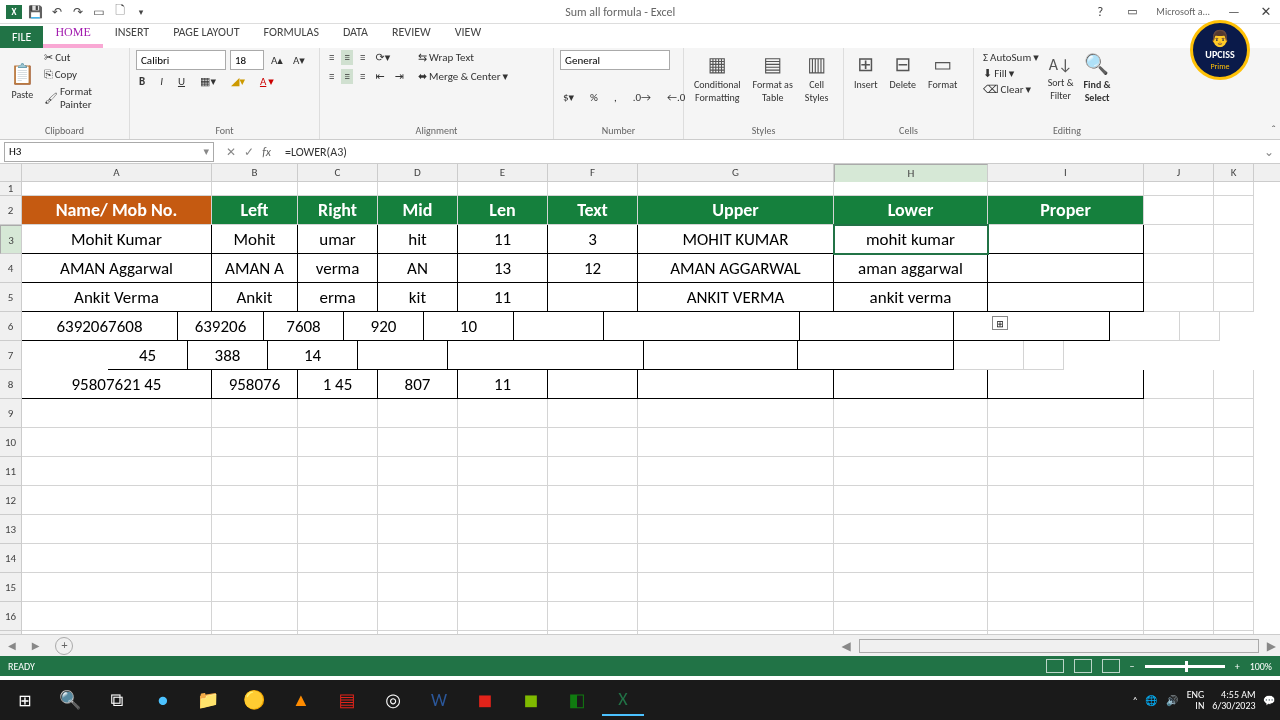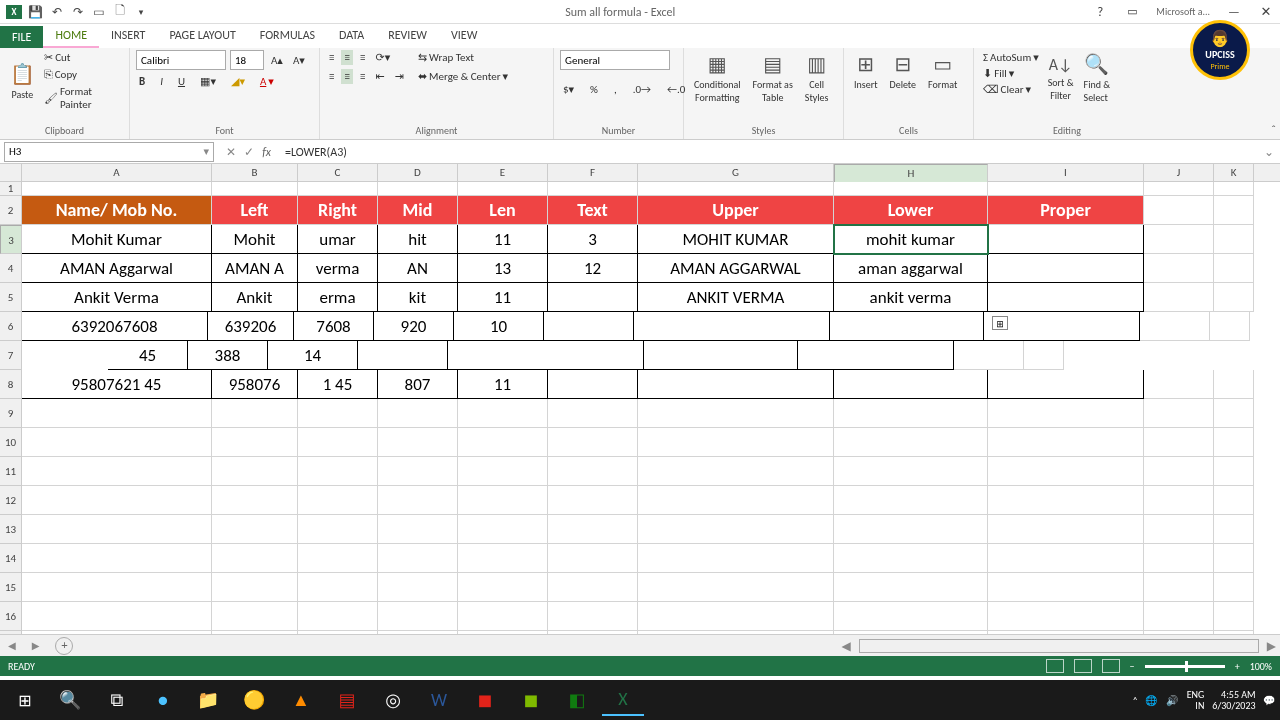--- a/index.html
+++ b/index.html
@@ -8,21 +8,21 @@
 .qat { display:flex; align-items:center; gap:7px; padding:0 6px;}
 .qat-icon { width:14px; height:14px; font-size:12px; color:#444; display:flex; align-items:center; justify-content:center;}
 .x-icon { background:#217346; color:#fff; font-weight:bold; font-size:9px; width:16px; height:14px; display:flex; align-items:center; justify-content:center;}
 .titletext { flex:1; text-align:center; color:#666; font-size:12px;}
 .winbtn { width:28px; height:24px; display:flex; align-items:center; justify-content:center; color:#444; font-size:13px;}
 .logo-badge { position:absolute; right:30px; top:20px; width:60px; height:60px; border-radius:50%; background:#0a1a4a; border:3px solid #ffc107; display:flex; flex-direction:column; align-items:center; justify-content:center; color:#fff; z-index:50;}
 .logo-badge .t1{font-size:10px;font-weight:bold;color:#fff;} .logo-badge .t2{font-size:8px;color:#ffc107;}
 .tabs { height:24px; display:flex; align-items:flex-end; background:#fff;}
 .tab-file { background:#217346; color:#fff; padding:4px 12px; font-size:12px;}
 .tab { padding:4px 12px; color:#444; text-transform:uppercase; font-size:12px; cursor:pointer;}
-.tab.active { color:#4d7c0f; border-bottom:2px solid #f9a8d4;}
+.tab.active { color:#a21caf; border-bottom:4px solid #f9a8d4;font-family:Liberation Serif, serif;}
 .ribbon { height:92px; background:#f5f5f5; border-bottom:1px solid #ccc; display:flex; position:relative;}
 .ribgroup { border-right:1px solid #ddd; padding:2px 6px 0 6px; display:flex; flex-direction:column; justify-content:space-between;}
 .ribgroup .label { text-align:center; font-size:10px; color:#666; padding-bottom:2px;}
 .ribtop{display:flex;gap:4px;align-items:center;}
 .ribbtn{display:flex;flex-direction:column;align-items:center;justify-content:center;font-size:10px;color:#333;padding:2px 4px;cursor:pointer;}
 .ribbtn .ic{font-size:20px;margin-bottom:2px;color:#555;}
 .smallbtn{font-size:11px;padding:1px 3px;color:#333;display:flex;align-items:center;gap:2px;}
 .sel{height:20px;border:1px solid #aaa;background:#fff;font-size:11px;padding:0 4px;}
 .collapse-caret{position:absolute;right:4px;bottom:2px;font-size:12px;color:#666;cursor:pointer;}
 .fbar{height:24px;display:flex;align-items:center;border-bottom:1px solid #ccc;background:#fff;}
@@ -37,21 +37,21 @@
 .colh.sel{background:#d6e8d6;}
 .rows{display:flex;}
 .rowhdrs{width:22px;}
 .rowh{height:29px;border-bottom:1px solid #ccc;border-right:1px solid #ccc;text-align:center;font-size:11px;color:#444;line-height:29px;background:#f0f0f0;}
 .rowh.small{height:14px;line-height:14px;}
 .rowh.sel{background:#d6e8d6;}
 .cells{position:relative;}
 .row{display:flex;height:29px;}
 .row.small{height:14px;}
 .cell{border-right:1px solid #d4d4d4;border-bottom:1px solid #d4d4d4;padding:0 4px;font-size:17px;display:flex;align-items:center;justify-content:center;overflow:hidden;white-space:nowrap;}
-.hdr2{background:#ef4444;color:#fff;font-weight:bold;font-size:18px;}
+.hdr2{background:#15803d;color:#fff;font-weight:bold;font-size:18px;}
 .hdr2.a{background:#c55a11;}
 .data{background:#fff;color:#000;border-right:1px solid #000;border-bottom:1px solid #000;}
 .empty{background:#fff;}
 .selcell{outline:2px solid #217346;outline-offset:-1px;position:relative;z-index:2;}
 .filloptions{position:absolute;width:16px;height:14px;border:1px solid #888;background:#fff;font-size:9px;display:flex;align-items:center;justify-content:center;}
 .sheettabs{height:22px;display:flex;align-items:center;border-top:1px solid #ccc;background:#f0f0f0;}
 .stnav{padding:0 8px;color:#888;font-size:10px;}
 .stab{padding:2px 12px;border:1px solid #ccc;border-bottom:none;background:#f9f9f9;font-size:11px;color:#444;margin-right:1px;cursor:pointer;}
 .stab.active{background:#fff;color:#217346;font-weight:bold;border-bottom:2px solid #217346;}
 .addsheet{width:18px;height:18px;border:1px solid #aaa;border-radius:50%;margin-left:8px;text-align:center;line-height:15px;font-size:12px;color:#666;}
@@ -162,21 +162,21 @@
       </div>
      </div>
      <div style="display:flex;flex-direction:column;gap:4px;">
        <div class="smallbtn">⇆ <span>Wrap Text</span></div>
        <div class="smallbtn">⬌ <span>Merge &amp; Center</span> ▾</div>
      </div>
     </div>
     <div class="label">Alignment</div>
   </div>
   <div class="ribgroup" style="width:130px;">
-    <div style="display:flex;flex-direction:column;gap:12px;">
+    <div style="display:flex;flex-direction:column;gap:20px;">
       <input class="sel" style="width: 110px;" value="General">
       <div class="ribtop" style="gap:10px;">
         <span class="smallbtn">$▾</span>
         <span class="smallbtn">%</span>
         <span class="smallbtn">,</span>
         <span class="smallbtn">.0→</span>
         <span class="smallbtn">←.0</span>
       </div>
     </div>
     <div class="label">Number</div>
@@ -225,21 +225,21 @@
        <div class="smallbtn">⬇ <span>Fill</span> ▾</div>
        <div class="smallbtn">⌫ <span>Clear</span> ▾</div>
      </div>
      <div class="ribbtn">
           <span class="ic" style="font-size:16px;">A↓</span>
           <span style="white-space:pre-line;text-align:center;">Sort &amp;
 Filter</span>
         </div>
      <div class="ribbtn">
           <span class="ic">🔍</span>
-          <span style="white-space:pre-line;">Find &amp;
+          <span style="white-space:pre-line;text-align:center;font-weight:bold;">Find &amp;
 Select</span>
         </div>
     </div>
     <div class="label">Editing</div>
   </div>
   <span class="collapse-caret">ˆ</span>
 </div>
 
 <div class="fbar">
   <div class="namebox">
@@ -350,21 +350,21 @@
           <div class="cell data" style="width: 80px;">kit</div>
           <div class="cell data" style="width: 90px;">11</div>
           <div class="cell data" style="width: 90px;"></div>
           <div class="cell data" style="width: 196px;">ANKIT VERMA</div>
           <div class="cell data" style="width: 154px;">ankit verma</div>
           <div class="cell data" style="width: 156px;"></div>
           <div class="cell empty" style="width: 70px;"></div>
           <div class="cell empty" style="width: 40px;"></div>
         </div>
         <div class="row">
-          <div class="cell data" style="width: 186px;">6392067608</div>
+          <div class="cell data" style="width: 156px;">6392067608</div>
           <div class="cell data" style="width: 86px;">639206</div>
           <div class="cell data" style="width: 80px;">7608</div>
           <div class="cell data" style="width: 80px;">920</div>
           <div class="cell data" style="width: 90px;">10</div>
           <div class="cell data" style="width: 90px;"></div>
           <div class="cell data" style="width: 196px;"></div>
           <div class="cell data" style="width: 154px;"></div>
           <div class="cell data" style="width: 156px;"></div>
           <div class="cell empty" style="width: 70px;"></div>
           <div class="cell empty" style="width: 40px;"></div>

